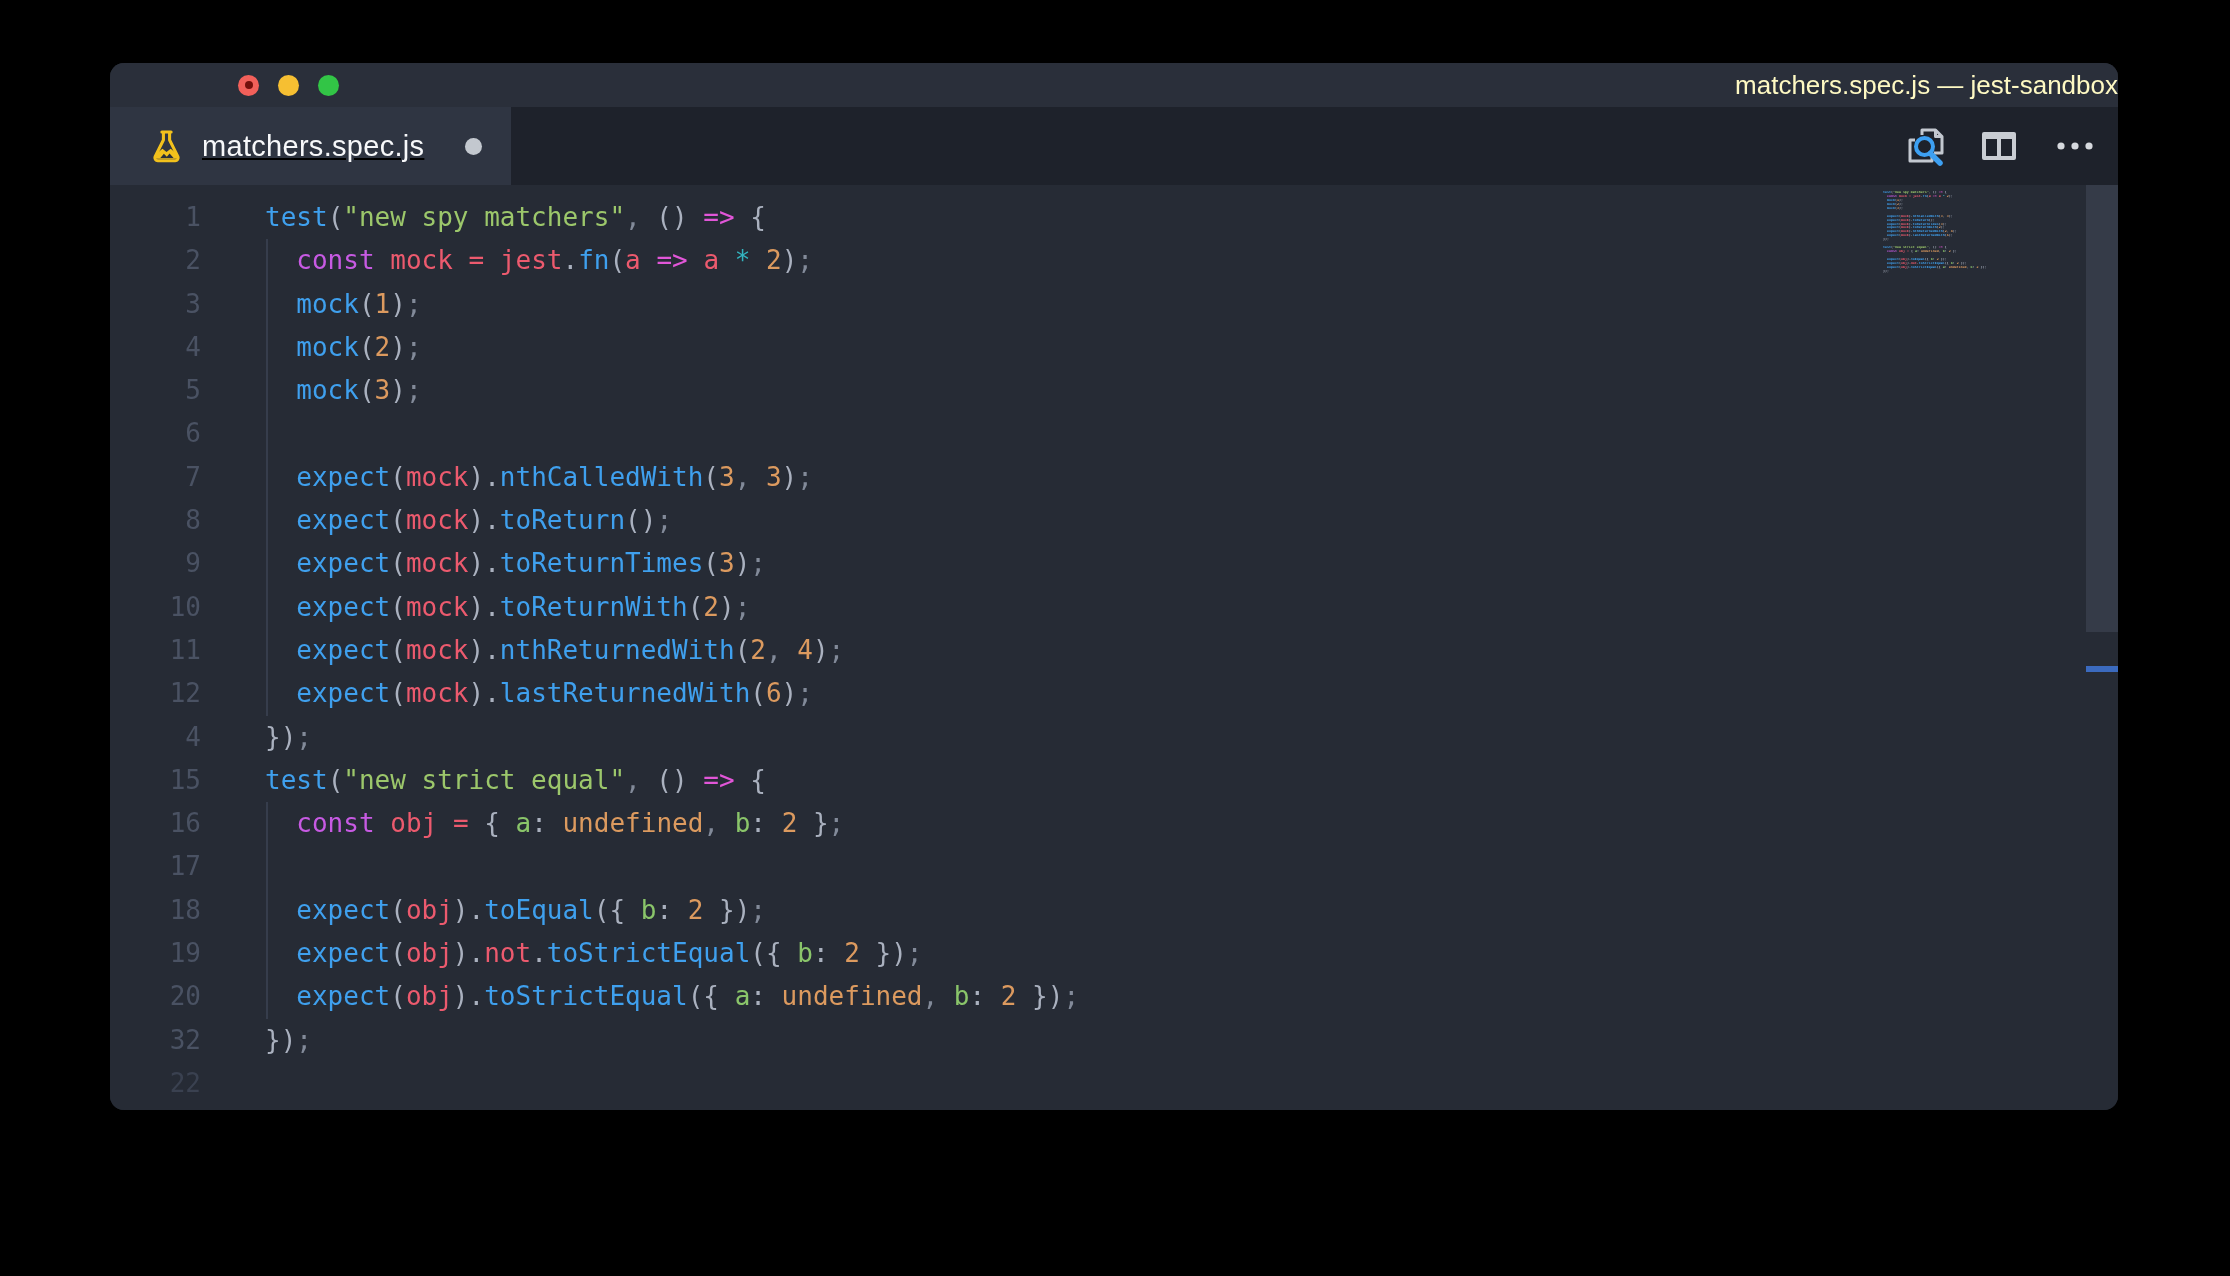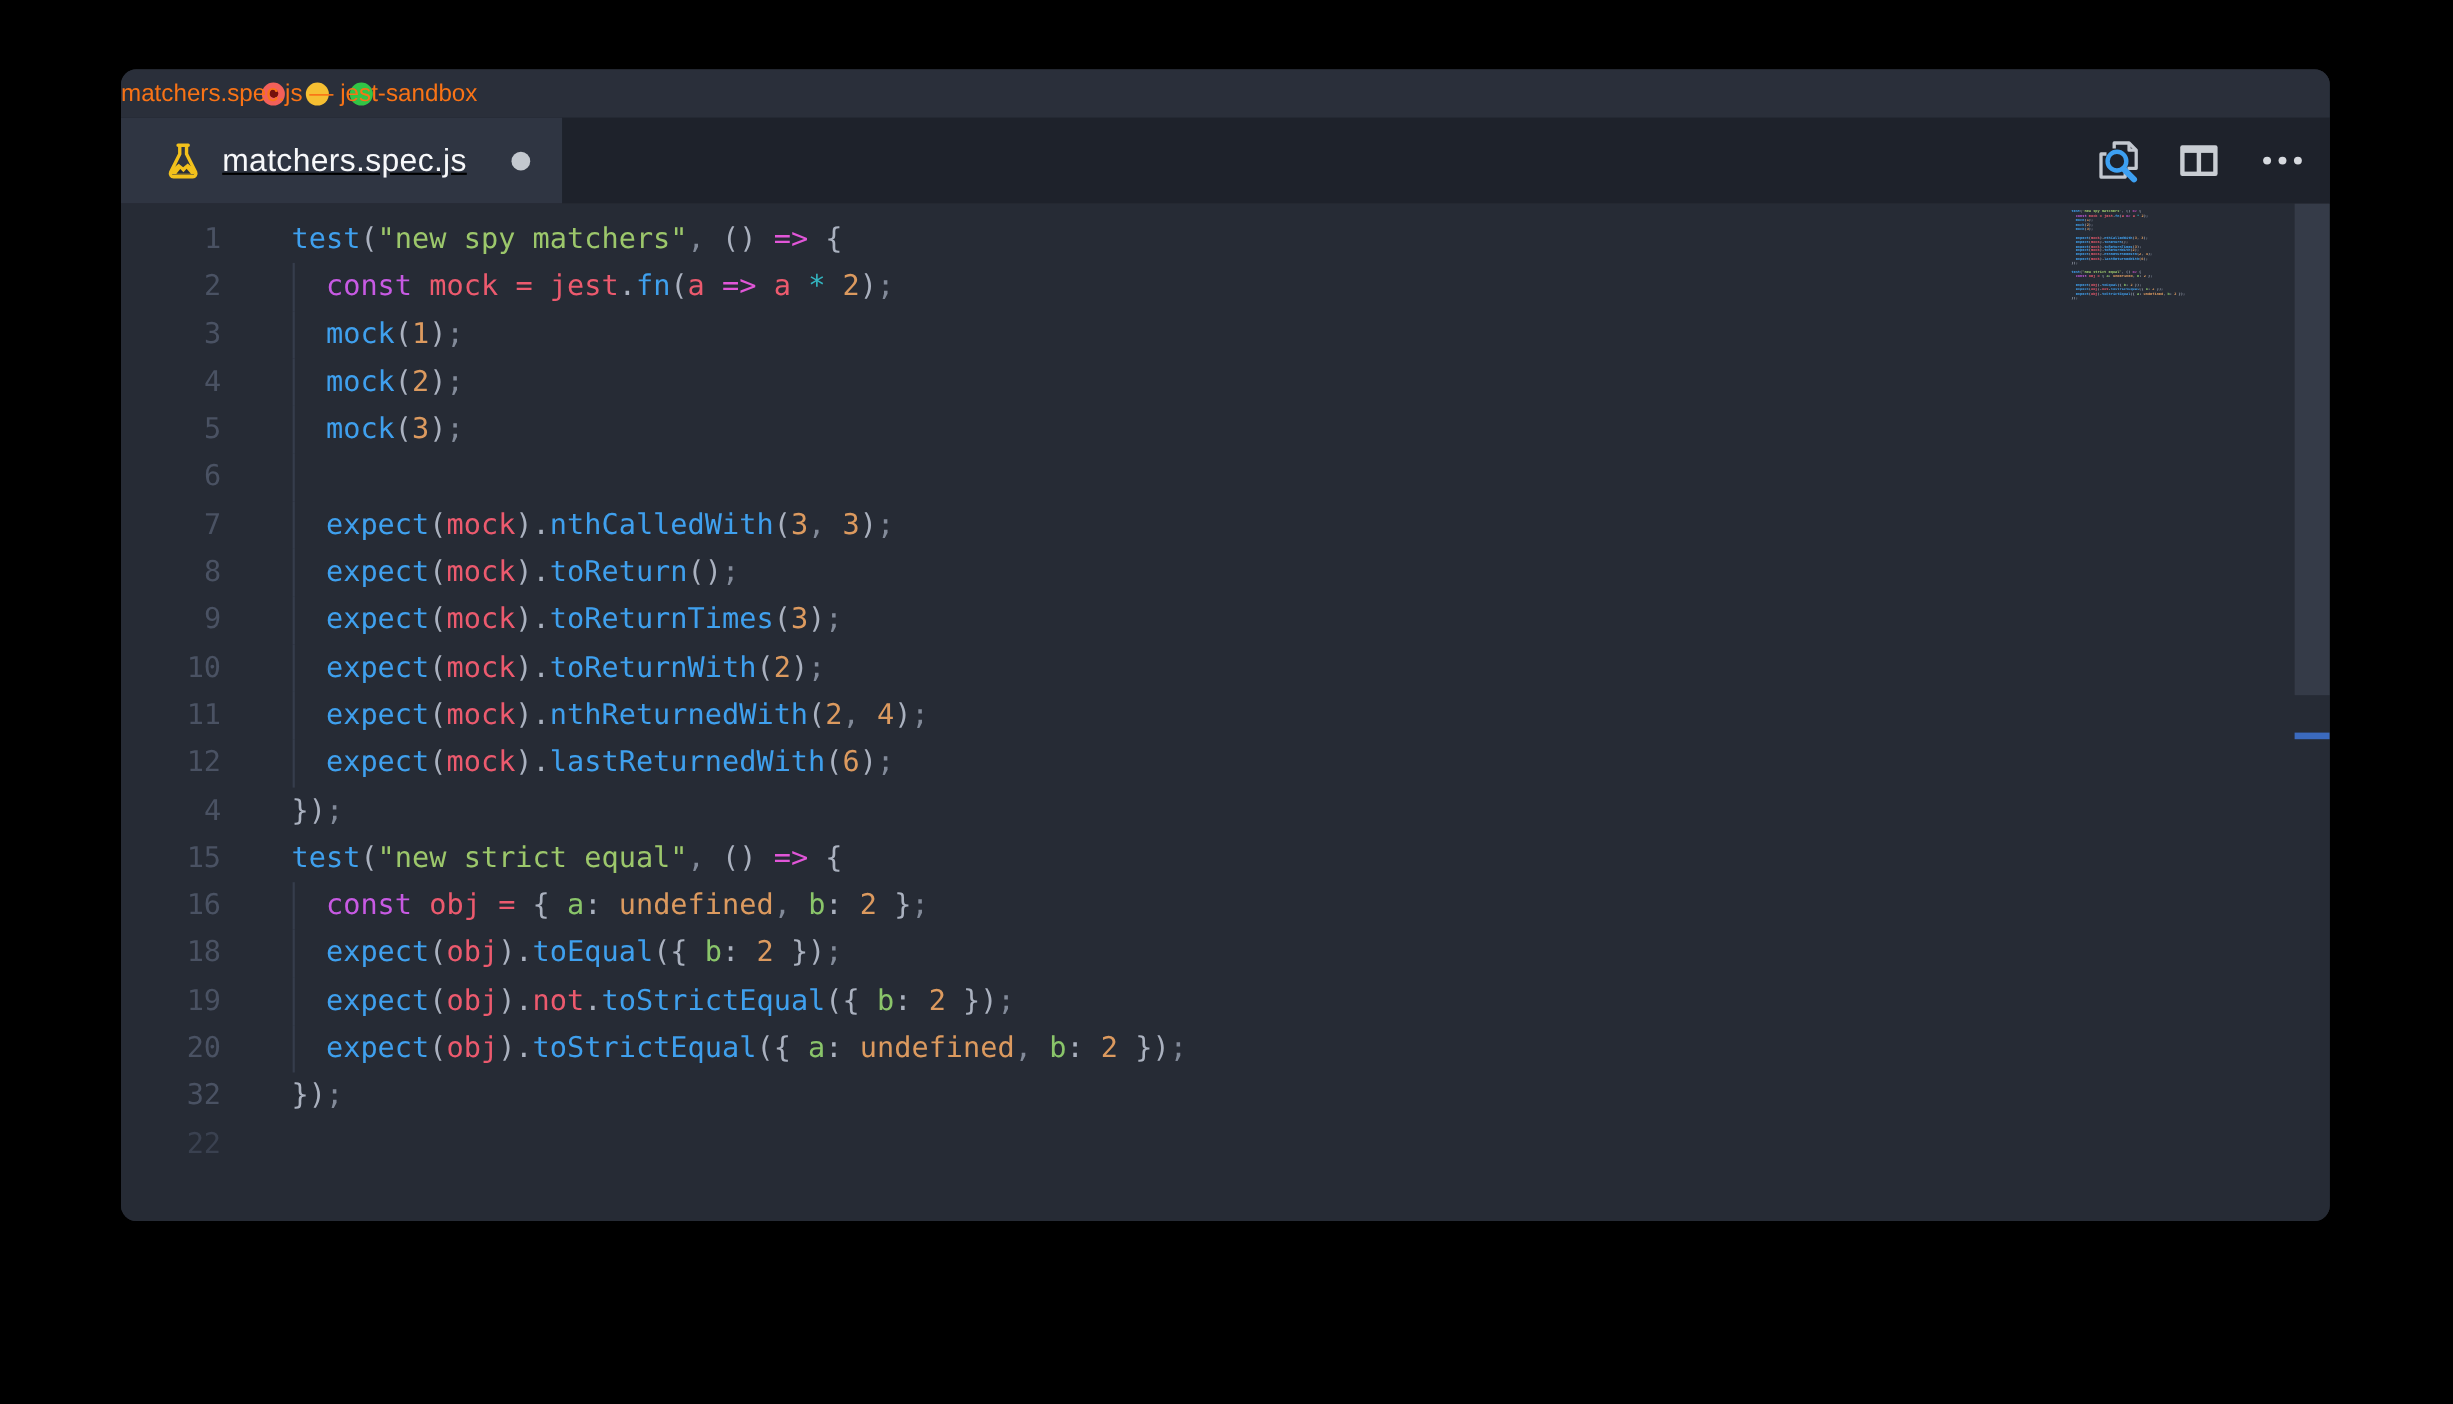--- a/index.html
+++ b/index.html
@@ -10,21 +10,21 @@
           border-radius:14px;overflow:hidden;background:var(--editor_bg);}
 
   
   .titlebar{position:absolute;left:0;top:0;right:0;height:44px;background:var(--titlebar_bg);}
   .lights{position:absolute;left:128px;top:0;height:44px;display:flex;align-items:center;gap:19px;}
   .light{width:21px;height:21px;border-radius:50%;position:relative;cursor:default;}
   .light.close{background:#f2605a;}
   .light.close .edited-dot{position:absolute;left:6.5px;top:6.5px;width:8px;height:8px;border-radius:50%;background:#74100c;}
   .light.min{background:#f6bf32;}
   .light.max{background:#32c546;}
-  .wtitle{position:absolute;inset:0;text-align:left;line-height:44px;font-size:22px;color:#f97316;}
+  .wtitle{position:absolute;inset:0;text-align:right;line-height:44px;font-size:26px;color:#fef9c3;}
 
   
   .tabbar{position:absolute;left:0;top:44px;right:0;height:78px;background:var(--tabbar_bg);}
   .tab{position:absolute;left:0;top:0;width:401px;height:78px;background:var(--tab_bg);
        display:flex;align-items:center;text-decoration:underline;}
   .tab .flask{margin-left:38px;width:37px;height:37px;flex:0 0 auto;}
   .tab .tlabel{margin-left:17px;font-size:29px;color:#f7f8fa;letter-spacing:.3px;}
   .tab .mdot{margin-left:auto;margin-right:29px;width:17px;height:17px;border-radius:50%;background:#c3c8cf;}
   .actions{position:absolute;right:20px;top:0;height:78px;display:flex;align-items:center;gap:30px;}
   .abtn{width:46px;height:46px;display:flex;align-items:center;justify-content:center;}
@@ -120,20 +120,21 @@
         <div class="row"><div class="ln">6</div><div class="guide"></div><div class="code"></div></div>
         <div class="row"><div class="ln">7</div><div class="guide"></div><div class="code"><span class="tk-plain">  </span><span class="tk-fn">expect</span><span class="tk-punct">(</span><span class="tk-var">mock</span><span class="tk-punct">)</span><span class="tk-punct">.</span><span class="tk-fn">nthCalledWith</span><span class="tk-punct">(</span><span class="tk-num">3</span><span class="tk-dim">,</span><span class="tk-plain"> </span><span class="tk-num">3</span><span class="tk-punct">)</span><span class="tk-dim">;</span></div></div>
         <div class="row"><div class="ln">8</div><div class="guide"></div><div class="code"><span class="tk-plain">  </span><span class="tk-fn">expect</span><span class="tk-punct">(</span><span class="tk-var">mock</span><span class="tk-punct">)</span><span class="tk-punct">.</span><span class="tk-fn">toReturn</span><span class="tk-punct">()</span><span class="tk-dim">;</span></div></div>
         <div class="row"><div class="ln">9</div><div class="guide"></div><div class="code"><span class="tk-plain">  </span><span class="tk-fn">expect</span><span class="tk-punct">(</span><span class="tk-var">mock</span><span class="tk-punct">)</span><span class="tk-punct">.</span><span class="tk-fn">toReturnTimes</span><span class="tk-punct">(</span><span class="tk-num">3</span><span class="tk-punct">)</span><span class="tk-dim">;</span></div></div>
         <div class="row"><div class="ln">10</div><div class="guide"></div><div class="code"><span class="tk-plain">  </span><span class="tk-fn">expect</span><span class="tk-punct">(</span><span class="tk-var">mock</span><span class="tk-punct">)</span><span class="tk-punct">.</span><span class="tk-fn">toReturnWith</span><span class="tk-punct">(</span><span class="tk-num">2</span><span class="tk-punct">)</span><span class="tk-dim">;</span></div></div>
         <div class="row"><div class="ln">11</div><div class="guide"></div><div class="code"><span class="tk-plain">  </span><span class="tk-fn">expect</span><span class="tk-punct">(</span><span class="tk-var">mock</span><span class="tk-punct">)</span><span class="tk-punct">.</span><span class="tk-fn">nthReturnedWith</span><span class="tk-punct">(</span><span class="tk-num">2</span><span class="tk-dim">,</span><span class="tk-plain"> </span><span class="tk-num">4</span><span class="tk-punct">)</span><span class="tk-dim">;</span></div></div>
         <div class="row"><div class="ln">12</div><div class="guide"></div><div class="code"><span class="tk-plain">  </span><span class="tk-fn">expect</span><span class="tk-punct">(</span><span class="tk-var">mock</span><span class="tk-punct">)</span><span class="tk-punct">.</span><span class="tk-fn">lastReturnedWith</span><span class="tk-punct">(</span><span class="tk-num">6</span><span class="tk-punct">)</span><span class="tk-dim">;</span></div></div>
         <div class="row"><div class="ln">4</div><div class="code"><span class="tk-punct">})</span><span class="tk-dim">;</span></div></div>
         <div class="row"><div class="ln">15</div><div class="code"><span class="tk-fn">test</span><span class="tk-punct">(</span><span class="tk-str">"new strict equal"</span><span class="tk-dim">,</span><span class="tk-plain"> </span><span class="tk-punct">()</span><span class="tk-plain"> </span><span class="tk-arrow">=&gt;</span><span class="tk-plain"> </span><span class="tk-punct">{</span></div></div>
         <div class="row"><div class="ln">16</div><div class="guide"></div><div class="code"><span class="tk-plain">  </span><span class="tk-kw">const</span><span class="tk-plain"> </span><span class="tk-var">obj</span><span class="tk-plain"> </span><span class="tk-var">=</span><span class="tk-plain"> </span><span class="tk-punct">{</span><span class="tk-plain"> </span><span class="tk-prop">a</span><span class="tk-punct">:</span><span class="tk-plain"> </span><span class="tk-num">undefined</span><span class="tk-dim">,</span><span class="tk-plain"> </span><span class="tk-prop">b</span><span class="tk-punct">:</span><span class="tk-plain"> </span><span class="tk-num">2</span><span class="tk-plain"> </span><span class="tk-punct">}</span><span class="tk-dim">;</span></div></div>
+        <div class="row"><div class="ln">17</div><div class="guide"></div><div class="code"></div></div>
         <div class="row"><div class="ln">18</div><div class="guide"></div><div class="code"><span class="tk-plain">  </span><span class="tk-fn">expect</span><span class="tk-punct">(</span><span class="tk-var">obj</span><span class="tk-punct">)</span><span class="tk-punct">.</span><span class="tk-fn">toEqual</span><span class="tk-punct">({</span><span class="tk-plain"> </span><span class="tk-prop">b</span><span class="tk-punct">:</span><span class="tk-plain"> </span><span class="tk-num">2</span><span class="tk-plain"> </span><span class="tk-punct">})</span><span class="tk-dim">;</span></div></div>
         <div class="row"><div class="ln">19</div><div class="guide"></div><div class="code"><span class="tk-plain">  </span><span class="tk-fn">expect</span><span class="tk-punct">(</span><span class="tk-var">obj</span><span class="tk-punct">)</span><span class="tk-punct">.</span><span class="tk-var">not</span><span class="tk-punct">.</span><span class="tk-fn">toStrictEqual</span><span class="tk-punct">({</span><span class="tk-plain"> </span><span class="tk-prop">b</span><span class="tk-punct">:</span><span class="tk-plain"> </span><span class="tk-num">2</span><span class="tk-plain"> </span><span class="tk-punct">})</span><span class="tk-dim">;</span></div></div>
         <div class="row"><div class="ln">20</div><div class="guide"></div><div class="code"><span class="tk-plain">  </span><span class="tk-fn">expect</span><span class="tk-punct">(</span><span class="tk-var">obj</span><span class="tk-punct">)</span><span class="tk-punct">.</span><span class="tk-fn">toStrictEqual</span><span class="tk-punct">({</span><span class="tk-plain"> </span><span class="tk-prop">a</span><span class="tk-punct">:</span><span class="tk-plain"> </span><span class="tk-num">undefined</span><span class="tk-dim">,</span><span class="tk-plain"> </span><span class="tk-prop">b</span><span class="tk-punct">:</span><span class="tk-plain"> </span><span class="tk-num">2</span><span class="tk-plain"> </span><span class="tk-punct">})</span><span class="tk-dim">;</span></div></div>
         <div class="row"><div class="ln">32</div><div class="code"><span class="tk-punct">})</span><span class="tk-dim">;</span></div></div>
         <div class="row"><div class="ln faint">22</div></div>
       </div>
     <div id="minimap">
         <div class="mrow"><span class="tk-fn">test</span><span class="tk-punct">(</span><span class="tk-str">"new spy matchers"</span><span class="tk-dim">,</span><span class="tk-plain"> </span><span class="tk-punct">()</span><span class="tk-plain"> </span><span class="tk-arrow">=&gt;</span><span class="tk-plain"> </span><span class="tk-punct">{</span></div>
         <div class="mrow"><span class="tk-plain">  </span><span class="tk-kw">const</span><span class="tk-plain"> </span><span class="tk-var">mock</span><span class="tk-plain"> </span><span class="tk-var">=</span><span class="tk-plain"> </span><span class="tk-var">jest</span><span class="tk-punct">.</span><span class="tk-fn">fn</span><span class="tk-punct">(</span><span class="tk-var">a</span><span class="tk-plain"> </span><span class="tk-arrow">=&gt;</span><span class="tk-plain"> </span><span class="tk-var">a</span><span class="tk-plain"> </span><span class="tk-cyan">*</span><span class="tk-plain"> </span><span class="tk-num">2</span><span class="tk-punct">)</span><span class="tk-dim">;</span></div>
         <div class="mrow"><span class="tk-plain">  </span><span class="tk-fn">mock</span><span class="tk-punct">(</span><span class="tk-num">1</span><span class="tk-punct">)</span><span class="tk-dim">;</span></div>

